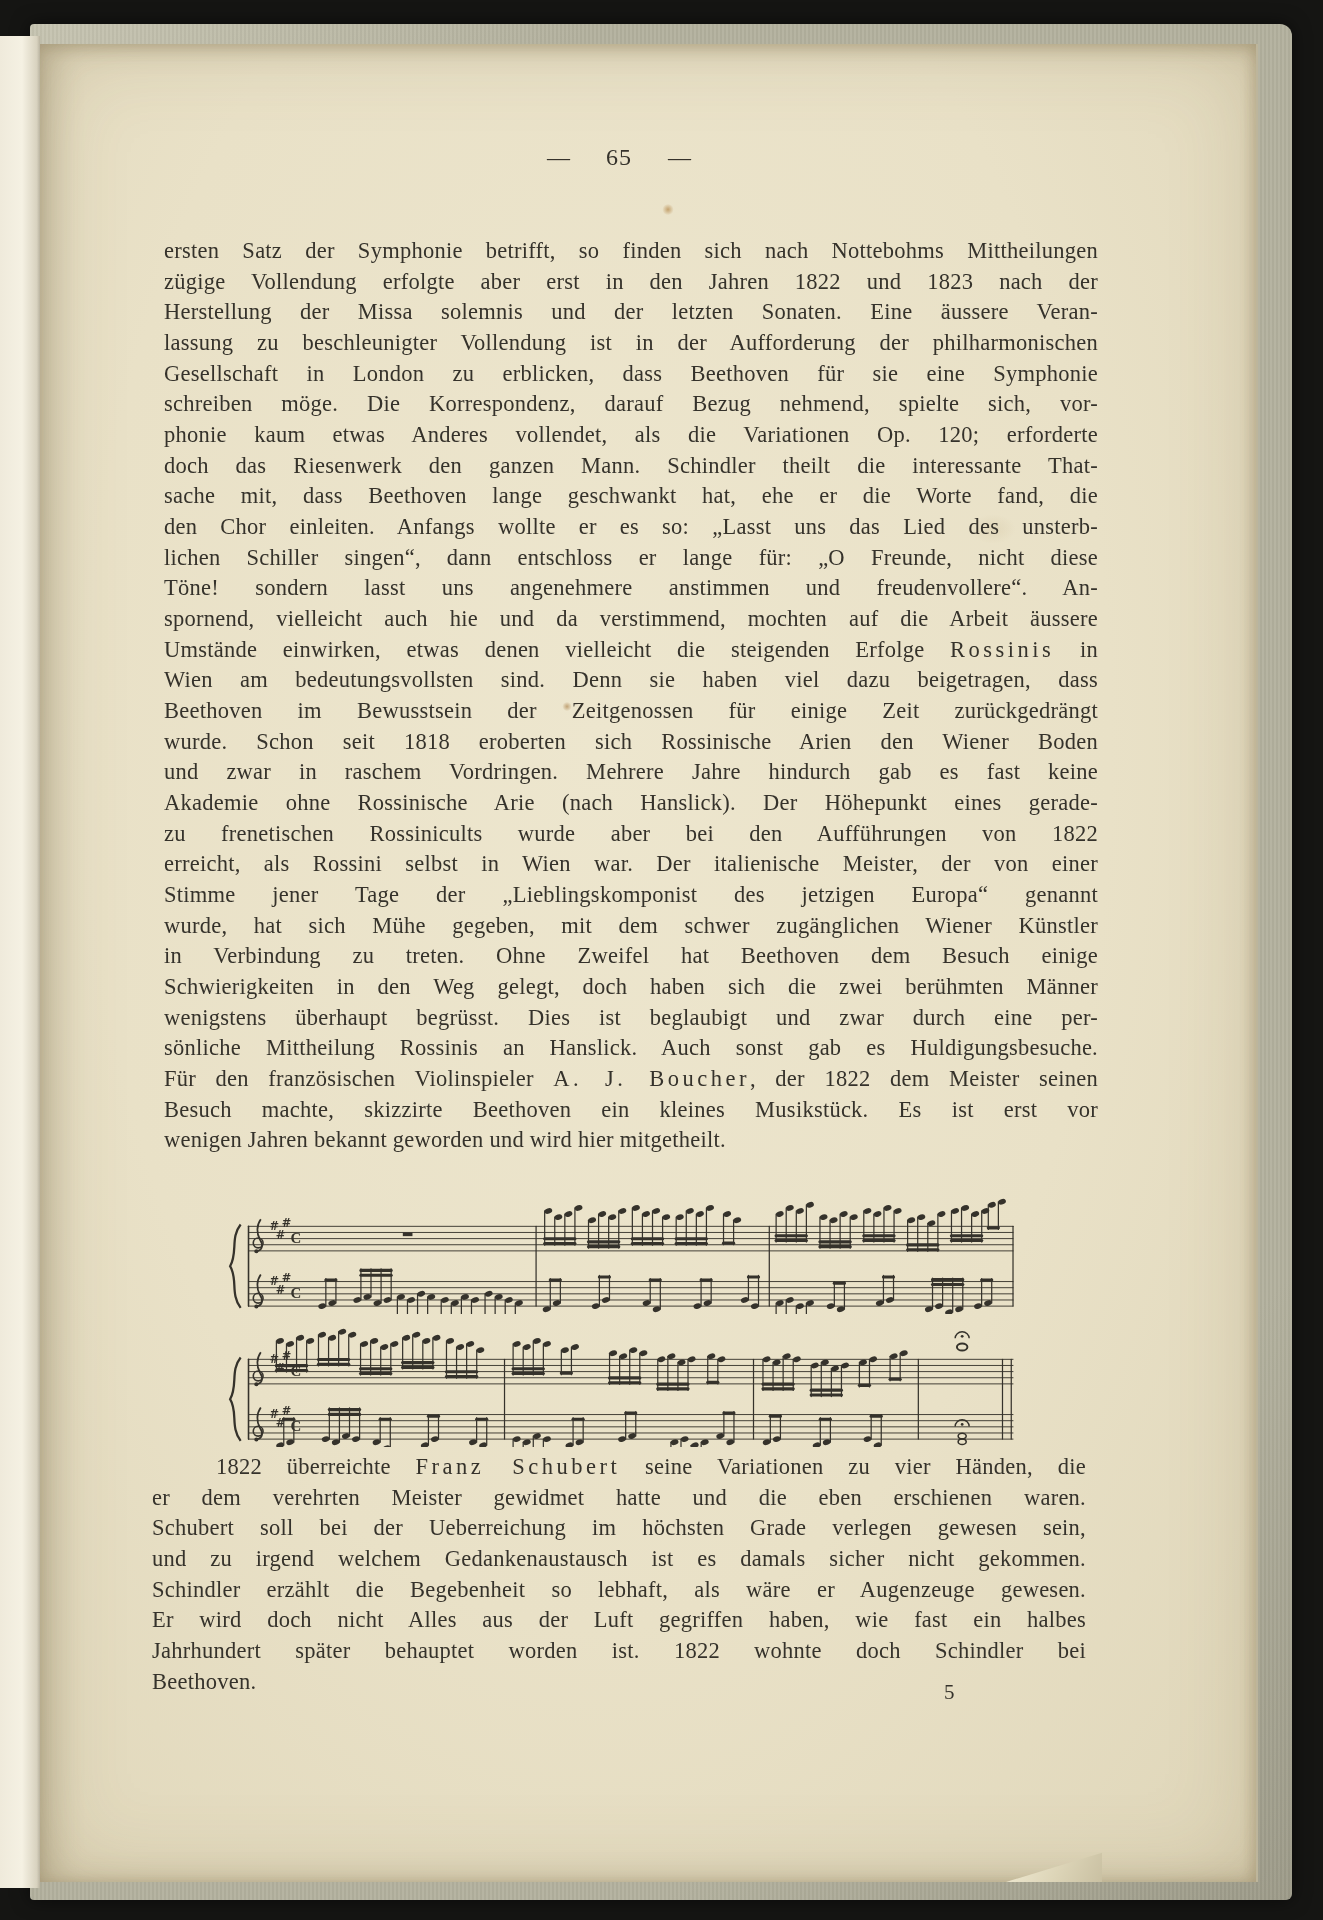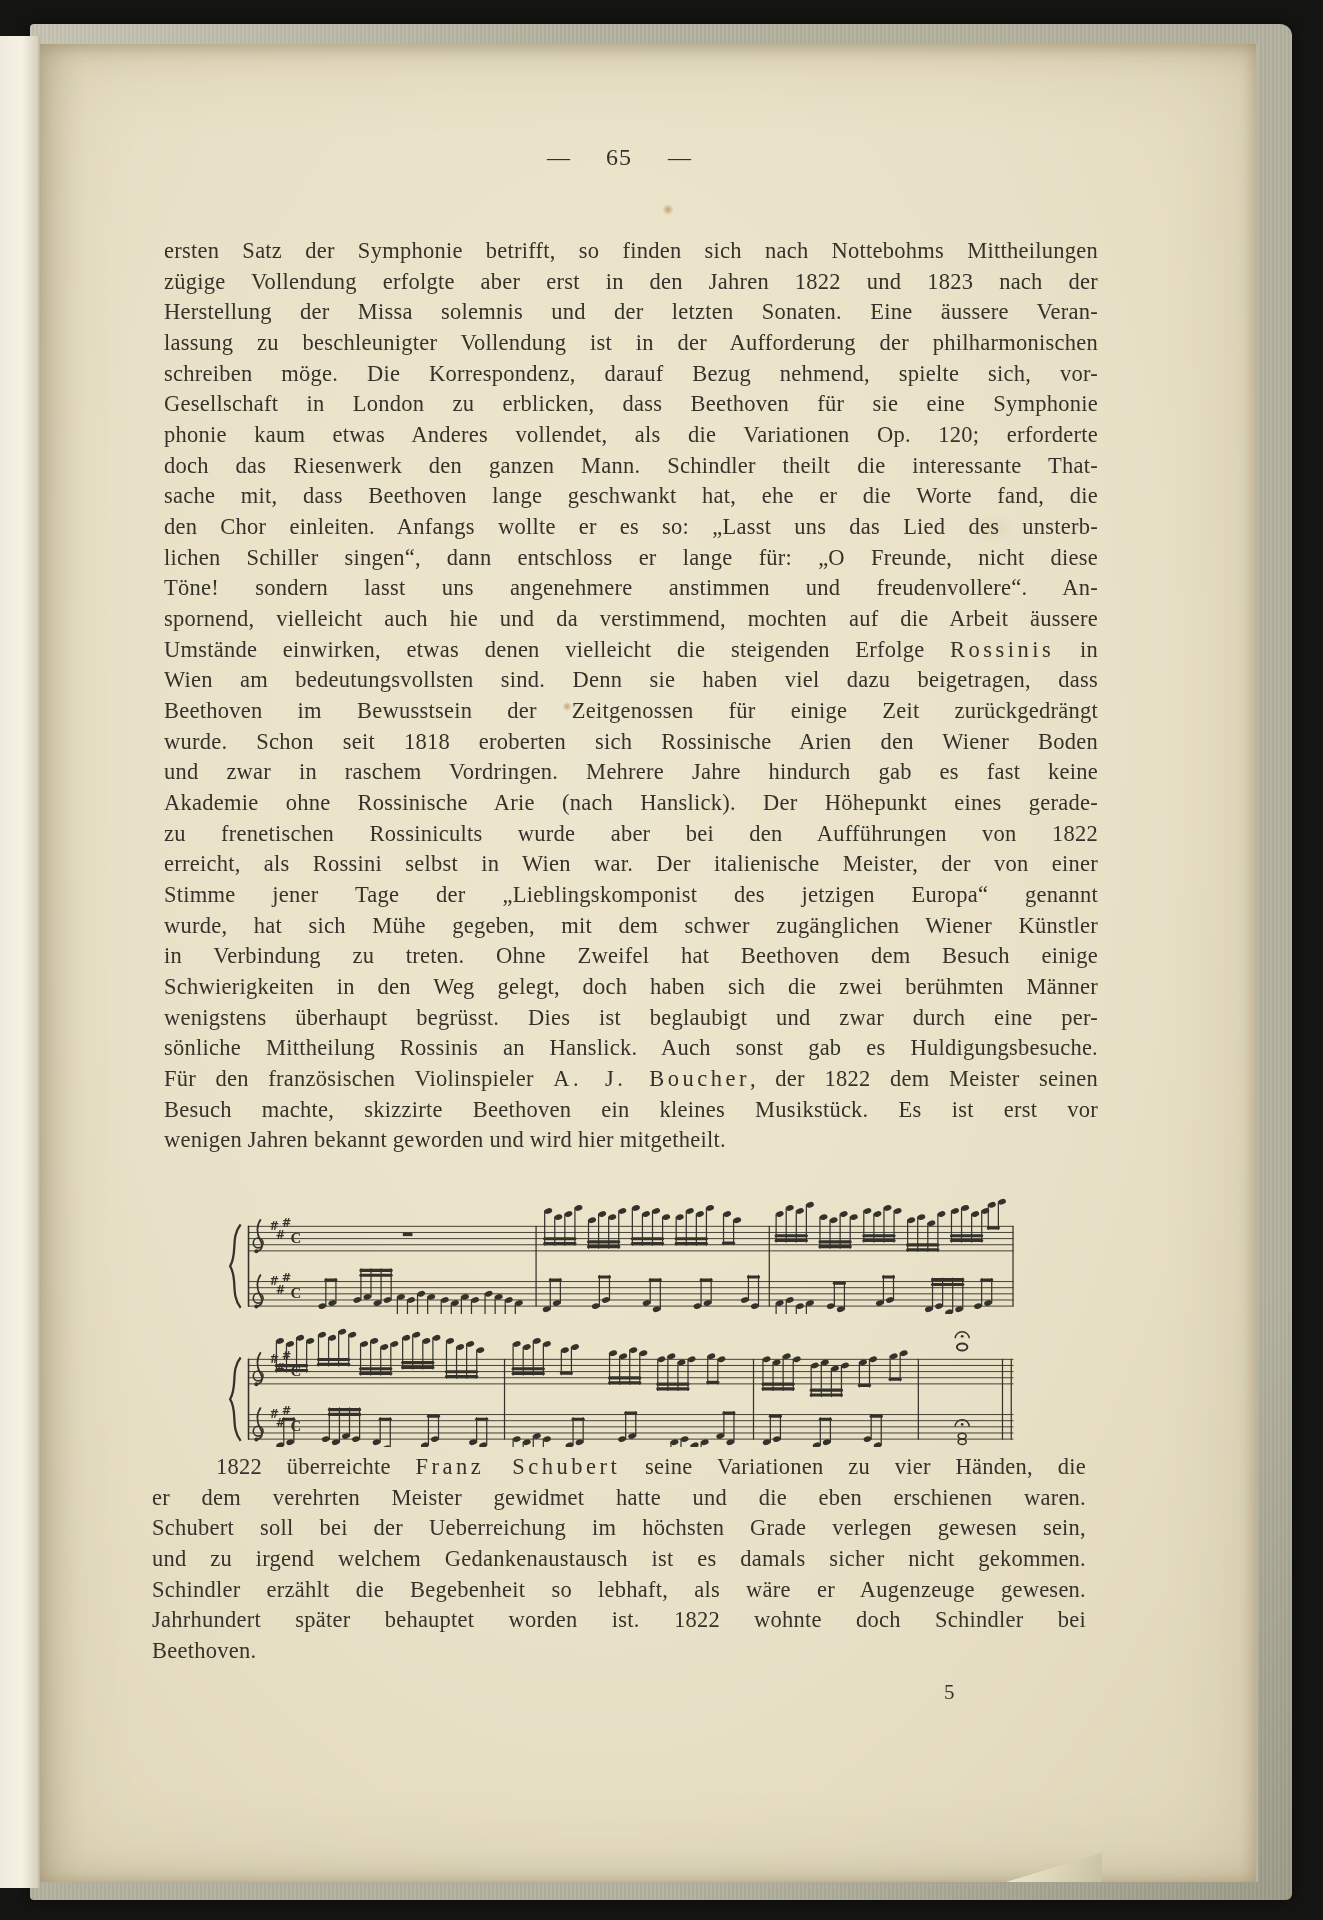--- a/index.html
+++ b/index.html
@@ -76,22 +76,22 @@
     <span>—</span>
     <span class="num">65</span>
     <span>—</span>
   </div>
 
   <div class="textblock p1">
     <div class="line">ersten Satz der Symphonie betrifft, so finden sich nach Nottebohms Mittheilungen</div>
     <div class="line">zügige Vollendung erfolgte aber erst in den Jahren 1822 und 1823 nach der</div>
     <div class="line">Herstellung der Missa solemnis und der letzten Sonaten.  Eine äussere Veran-</div>
     <div class="line">lassung zu beschleunigter Vollendung ist in der Aufforderung der philharmonischen</div>
+    <div class="line">Gesellschaft in London zu erblicken, dass Beethoven für sie eine Symphonie</div>
     <div class="line">schreiben möge.  Die Korrespondenz, darauf Bezug nehmend, spielte sich, vor-</div>
-    <div class="line">Gesellschaft in London zu erblicken, dass Beethoven für sie eine Symphonie</div>
     <div class="line">phonie kaum etwas Anderes vollendet, als die Variationen Op. 120; erforderte</div>
     <div class="line">doch das Riesenwerk den ganzen Mann.  Schindler theilt die interessante That-</div>
     <div class="line">sache mit, dass Beethoven lange geschwankt hat, ehe er die Worte fand, die</div>
     <div class="line">den Chor einleiten.  Anfangs wollte er es so: „Lasst uns das Lied des unsterb-</div>
     <div class="line">lichen Schiller singen“, dann entschloss er lange für: „O Freunde, nicht diese</div>
     <div class="line">Töne! sondern lasst uns angenehmere anstimmen und freudenvollere“.  An-</div>
     <div class="line">spornend, vielleicht auch hie und da verstimmend, mochten auf die Arbeit äussere</div>
     <div class="line"><span>Umstände einwirken, etwas denen vielleicht die steigenden Erfolge </span><span class="sperr">Rossinis</span><span> in</span></div>
     <div class="line">Wien am bedeutungsvollsten sind.  Denn sie haben viel dazu beigetragen, dass</div>
     <div class="line">Beethoven im Bewusstsein der Zeitgenossen für einige Zeit zurückgedrängt</div>
@@ -590,18 +590,19 @@
         <line x1="734.2" y1="96.8" x2="745.7" y2="96.8" stroke="#35322b" stroke-width="3.6" stroke-linecap="round"></line>
       </svg>
     </div>
 
   <div class="textblock p2">
     <div class="line indent"><span>1822 überreichte </span><span class="sperr">Franz Schubert</span><span> seine Variationen zu vier Händen, die</span></div>
     <div class="line">er dem verehrten Meister gewidmet hatte und die eben erschienen waren.</div>
     <div class="line">Schubert soll bei der Ueberreichung im höchsten Grade verlegen gewesen sein,</div>
     <div class="line">und zu irgend welchem Gedankenaustausch ist es damals sicher nicht gekommen.</div>
     <div class="line">Schindler erzählt die Begebenheit so lebhaft, als wäre er Augenzeuge gewesen.</div>
+    <div class="line">Er wird doch nicht Alles aus der Luft gegriffen haben, wie fast ein halbes</div>
     <div class="line">Jahrhundert später behauptet worden ist.  1822 wohnte doch Schindler bei</div>
     <div class="line last">Beethoven.</div>
   </div>
 
   <div class="sig">5</div>
 </div>
 
 </body></html>

